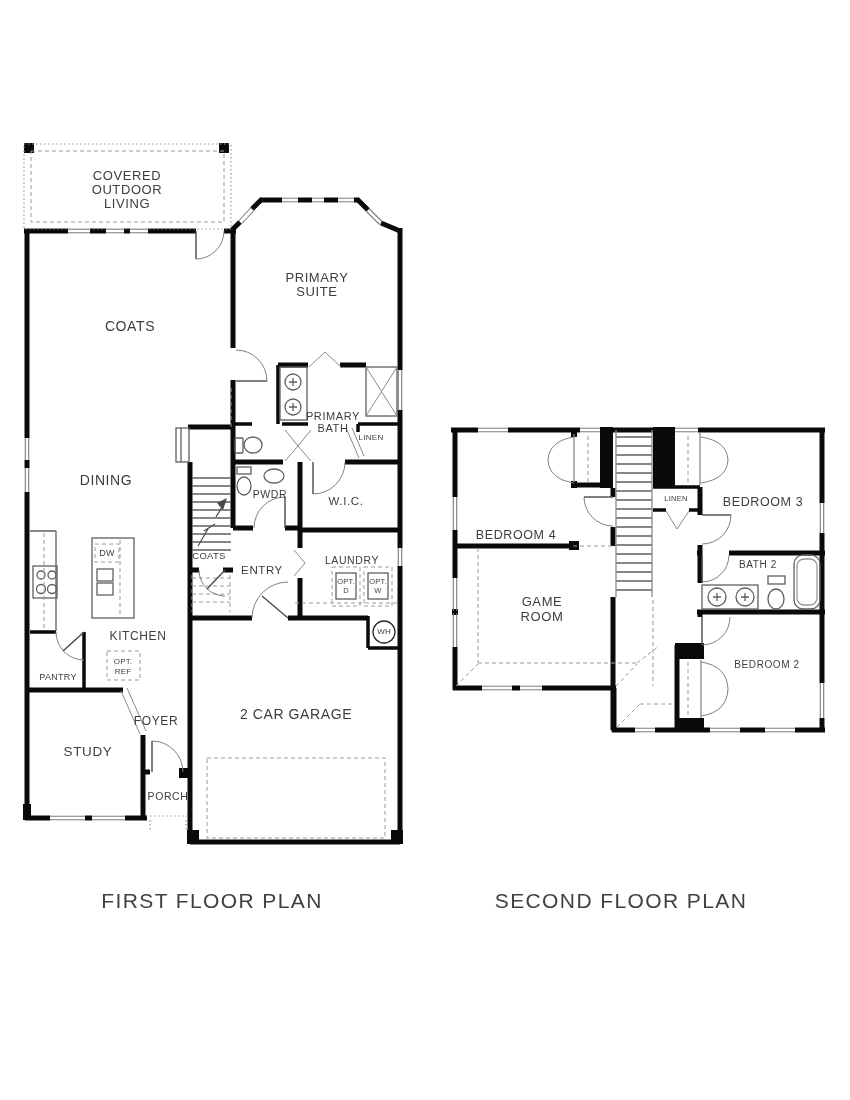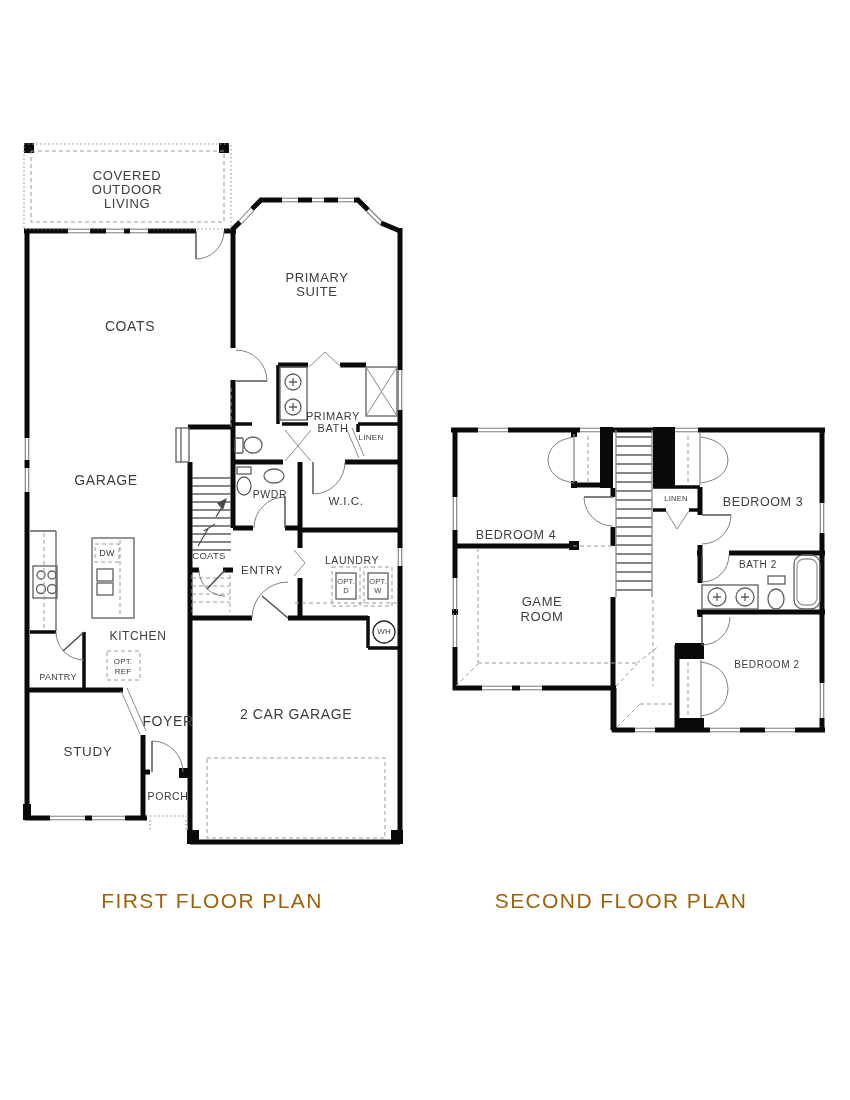--- a/index.html
+++ b/index.html
@@ -1,21 +1,21 @@
 <!DOCTYPE html>
 <html><head>
 <meta charset="utf-8">
 <style>
   html,body{margin:0;padding:0;background:#ffffff;}
   #stage{position:relative;width:850px;height:1100px;background:#ffffff;overflow:hidden;
          font-family:"Liberation Sans",sans-serif;text-decoration:underline;}
   svg{position:absolute;left:0;top:0;}
   .lbl{position:absolute;transform:translate(-50%,-50%);color:#3d3d3d;
        letter-spacing:.6px;text-align:center;white-space:pre-line;line-height:1.12;}
-  .cap{position:absolute;transform:translate(-50%,-50%);color:#a16207;font-size:21px;
+  .cap{position:absolute;transform:translate(-50%,-50%);color:#404040;font-size:21px;
        letter-spacing:1.4px;white-space:nowrap;}
 </style>
 </head>
 <body>
 
 <div id="stage">
 
 <svg width="850" height="1100" viewBox="0 0 850 1100">
 
   <g>
@@ -245,36 +245,36 @@
 OUTDOOR
 LIVING</div>
   <div class="lbl" style="left:130px;top:327px;font-size:14px;">COATS</div>
   <div class="lbl" style="left:317px;top:284px;font-size:13px;line-height:13.5px;">PRIMARY
 SUITE</div>
   <div class="lbl" style="left:333px;top:422px;font-size:11px;line-height:12px;">PRIMARY
 BATH</div>
   <div class="lbl" style="left:371px;top:438px;font-size:8px;letter-spacing:.3px;">LINEN</div>
   <div class="lbl" style="left:346px;top:501px;font-size:11.5px;">W.I.C.</div>
   <div class="lbl" style="left:270px;top:495px;font-size:10.5px;">PWDR</div>
-  <div class="lbl" style="left:106px;top:481px;font-size:14px;">GARAGE</div>
+  <div class="lbl" style="left:106px;top:481px;font-size:14px;">DINING</div>
   <div class="lbl" style="left:209px;top:556px;font-size:9.5px;letter-spacing:.3px;text-align:right;">COATS</div>
   <div class="lbl" style="left:262px;top:570px;font-size:11.5px;">ENTRY</div>
   <div class="lbl" style="left:352px;top:561px;font-size:10.5px;">LAUNDRY</div>
   <div class="lbl" style="left:346px;top:586px;font-size:7.5px;line-height:9px;letter-spacing:.2px;">OPT.
 D</div>
   <div class="lbl" style="left:378px;top:586px;font-size:7.5px;line-height:9px;letter-spacing:.2px;">OPT.
 W</div>
   <div class="lbl" style="left:384px;top:632px;font-size:8px;letter-spacing:.2px;">WH</div>
   <div class="lbl" style="left:107px;top:553px;font-size:9px;letter-spacing:.2px;text-align:right;">DW</div>
   <div class="lbl" style="left:138px;top:637px;font-size:12px;text-align:right;">KITCHEN</div>
   <div class="lbl" style="left:123px;top:666px;font-size:8px;line-height:9.5px;letter-spacing:.2px;">OPT.
 REF</div>
   <div class="lbl" style="left:58px;top:677px;font-size:9px;letter-spacing:.3px;">PANTRY</div>
   <div class="lbl" style="left:88px;top:752px;font-size:13.5px;">STUDY</div>
-  <div class="lbl" style="left:168px;top:722px;font-size:14px;">FOYER</div>
+  <div class="lbl" style="left:156px;top:722px;font-size:12px;">FOYER</div>
   <div class="lbl" style="left:168px;top:797px;font-size:10.5px;">PORCH</div>
   <div class="lbl" style="left:296px;top:715px;font-size:14px;">2 CAR GARAGE</div>
 
   <div class="lbl" style="left:516px;top:507px;font-size:12.5px;margin-top:28px;">BEDROOM 4</div>
   <div class="lbl" style="left:676px;top:499px;font-size:7.5px;letter-spacing:.3px;">LINEN</div>
   <div class="lbl" style="left:763px;top:502px;font-size:12.5px;">BEDROOM 3</div>
   <div class="lbl" style="left:542px;top:609px;font-size:13px;line-height:14.5px;">GAME
 ROOM</div>
   <div class="lbl" style="left:758px;top:565px;font-size:10px;">BATH 2</div>
   <div class="lbl" style="left:767px;top:665px;font-size:10px;">BEDROOM 2</div>

